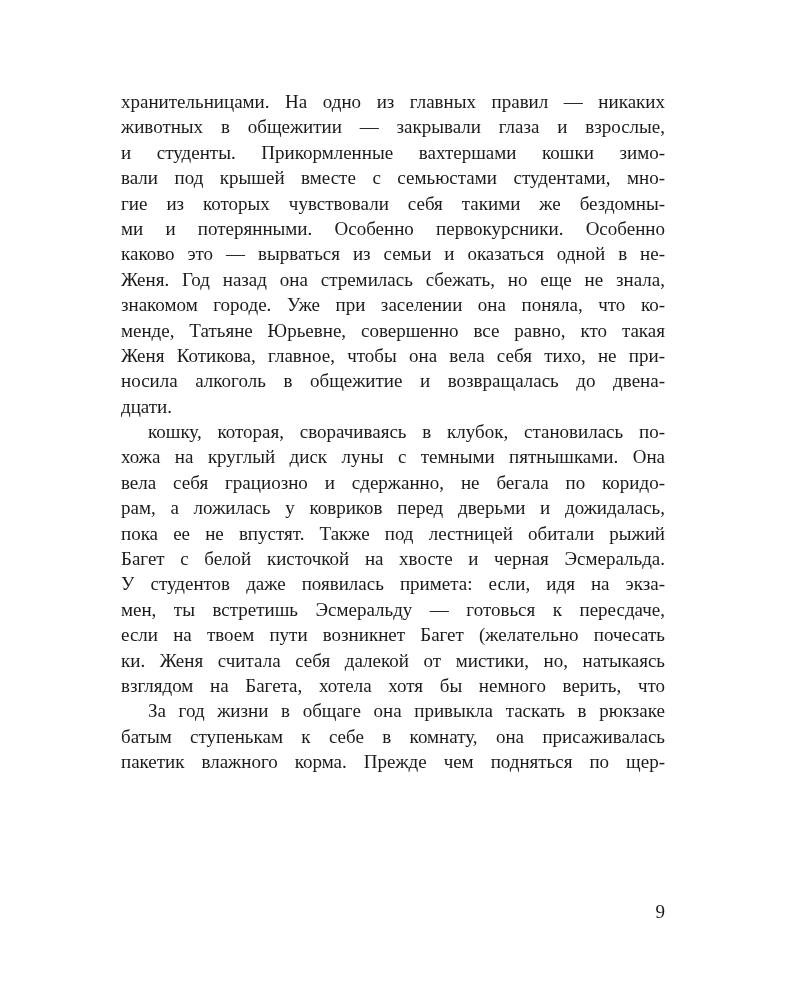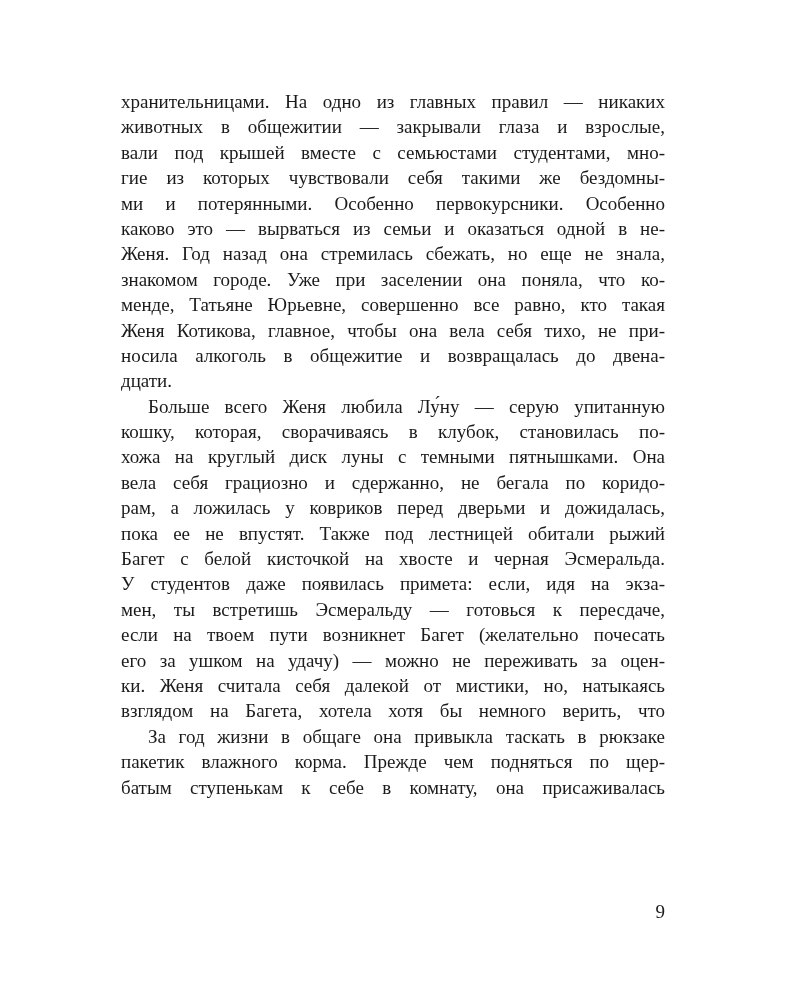--- a/index.html
+++ b/index.html
@@ -52,46 +52,45 @@
   }
 </style>
 </head>
 <body>
 
 <div class="page">
   <div class="text-block">
       <div class="para">
         <div class="line">хранительницами. На одно из главных правил — никаких</div>
         <div class="line">животных в общежитии — закрывали глаза и взрослые,</div>
+        <div class="line">и студенты. Прикормленные вахтершами кошки зимо-</div>
         <div class="line">вали под крышей вместе с семьюстами студентами, мно-</div>
         <div class="line">гие из которых чувствовали себя такими же бездомны-</div>
         <div class="line">ми и потерянными. Особенно первокурсники. Особенно</div>
         <div class="line">каково это — вырваться из семьи и оказаться одной в не-</div>
         <div class="line">Женя. Год назад она стремилась сбежать, но еще не знала,</div>
         <div class="line">знакомом городе. Уже при заселении она поняла, что ко-</div>
         <div class="line">менде, Татьяне Юрьевне, совершенно все равно, кто такая</div>
         <div class="line">Женя Котикова, главное, чтобы она вела себя тихо, не при-</div>
         <div class="line">носила алкоголь в общежитие и возвращалась до двена-</div>
         <div class="line last">дцати.</div>
       </div>
       <div class="para indent">
-        <div class="line">Больше всего Женя любила Лу́ну — серую упитанную</div>
         <div class="line">кошку, которая, сворачиваясь в клубок, становилась по-</div>
         <div class="line">хожа на круглый диск луны с темными пятнышками. Она</div>
         <div class="line">вела себя грациозно и сдержанно, не бегала по коридо-</div>
         <div class="line">рам, а ложилась у ковриков перед дверьми и дожидалась,</div>
         <div class="line">пока ее не впустят. Также под лестницей обитали рыжий</div>
         <div class="line">Багет с белой кисточкой на хвосте и черная Эсмеральда.</div>
         <div class="line">У студентов даже появилась примета: если, идя на экза-</div>
         <div class="line">мен, ты встретишь Эсмеральду — готовься к пересдаче,</div>
         <div class="line">если на твоем пути возникнет Багет (желательно почесать</div>
-        <div class="line">его за ушком на удачу) — можно не переживать за оцен-</div>
         <div class="line">ки. Женя считала себя далекой от мистики, но, натыкаясь</div>
         <div class="line">взглядом на Багета, хотела хотя бы немного верить, что</div>
       </div>
       <div class="para indent">
         <div class="line">За год жизни в общаге она привыкла таскать в рюкзаке</div>
+        <div class="line">батым ступенькам к себе в комнату, она присаживалась</div>
         <div class="line">пакетик влажного корма. Прежде чем подняться по щер-</div>
-        <div class="line">батым ступенькам к себе в комнату, она присаживалась</div>
       </div>
     </div>
   <div class="page-number">9</div>
 </div>
 
 </body></html>

